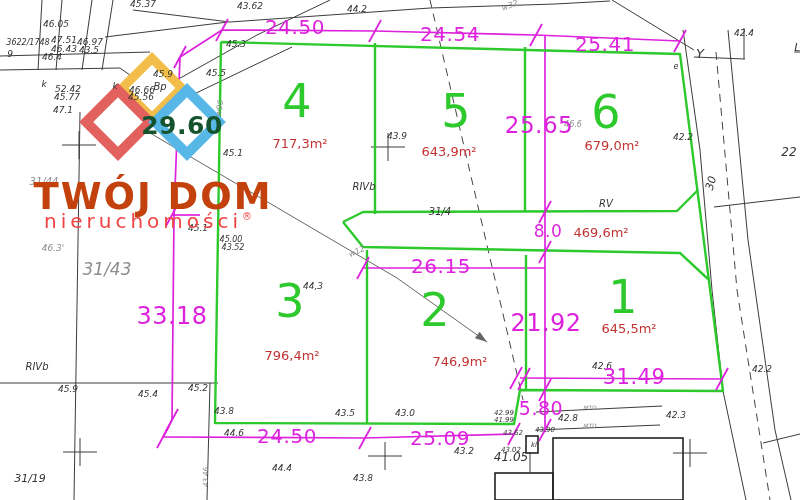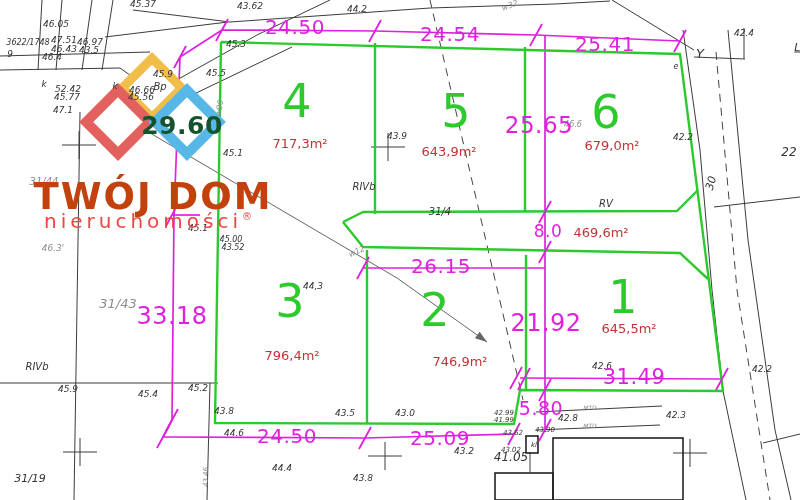--- a/index.html
+++ b/index.html
@@ -146,21 +146,21 @@
       <span class="gr" style="left: 220px; top: 108px; font-size: 8px; transform: translate(-50%, -50%) rotate(-80deg);">w90</span>
       <span class="gr" style="left: 357px; top: 252px; font-size: 8px; transform: translate(-50%, -50%) rotate(-25deg);">w12</span>
       <span class="sv" style="left: 397px; top: 136px; font-size: 9px;">43.9</span>
       <span class="sv" style="left: 364px; top: 187px; font-size: 10px;">RIVb</span>
       <span class="sv" style="left: 440px; top: 212px; font-size: 10px;">31/4</span>
       <span class="sv" style="left: 606px; top: 204px; font-size: 10px;">RV</span>
       <span class="gr" style="left: 573px; top: 125px; font-size: 8px;">46.6</span>
       <span class="sv" style="left: 676px; top: 67px; font-size: 8px;">e</span>
       <span class="gr" style="left: 53px; top: 248px; font-size: 9px;">46.3'</span>
       <span class="gr" style="left: 44px; top: 182px; font-size: 10px;">31/44</span>
-      <span class="gr" style="left: 118px; top: 269px; font-size: 13px; margin-top: 34px;">31/43</span>
+      <span class="gr" style="left: 107px; top: 269px; font-size: 17px;">31/43</span>
       <span class="sv" style="left: 231px; top: 240px; font-size: 8px;">45.00</span>
       <span class="sv" style="left: 233px; top: 248px; font-size: 8px;">43.52</span>
       <span class="sv" style="left: 313px; top: 286px; font-size: 9px;">44,3</span>
       <span class="sv" style="left: 37px; top: 367px; font-size: 10px;">RIVb</span>
       <span class="sv" style="left: 68px; top: 389px; font-size: 9px;">45.9</span>
       <span class="sv" style="left: 148px; top: 394px; font-size: 9px;">45.4</span>
       <span class="sv" style="left: 198px; top: 388px; font-size: 9px;">45.2</span>
       <span class="sv" style="left: 30px; top: 478px; font-size: 11px;">31/19</span>
       <span class="sv" style="left: 224px; top: 411px; font-size: 9px;">43.8</span>
       <span class="sv" style="left: 234px; top: 433px; font-size: 9px;">44.6</span>

